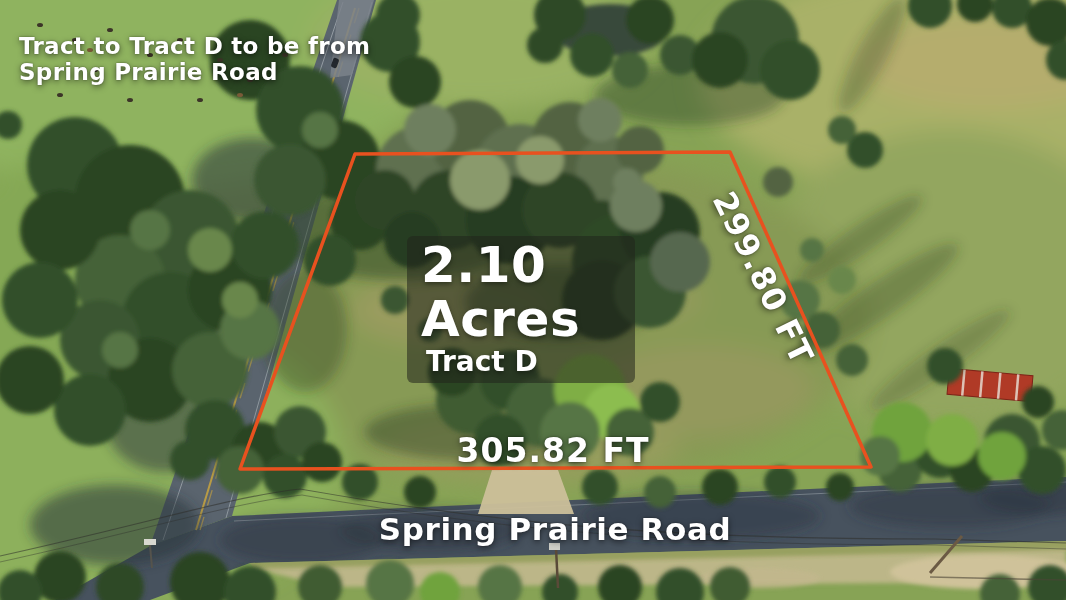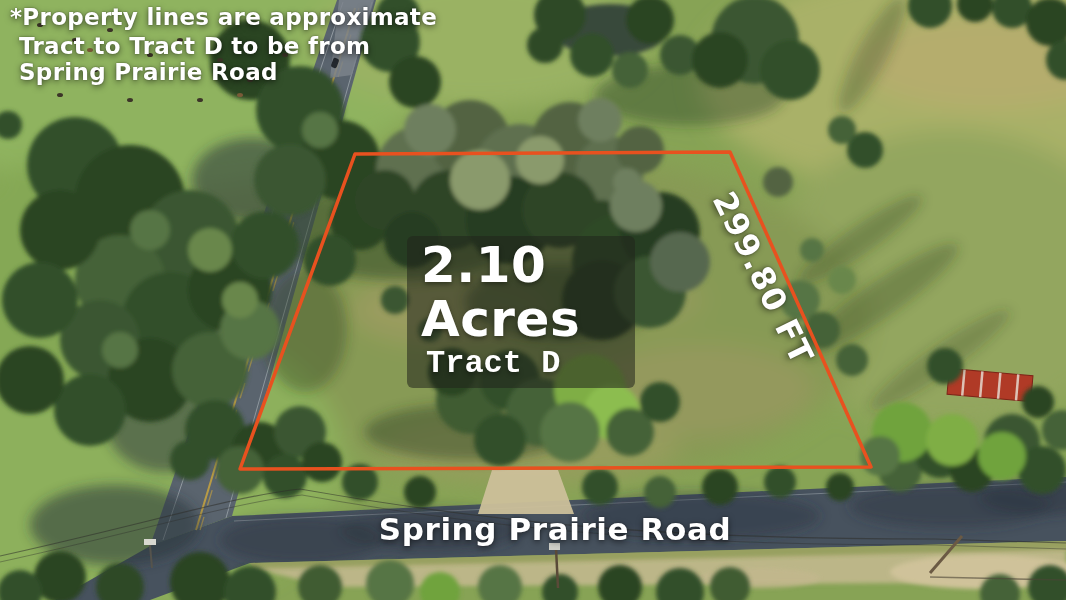--- a/index.html
+++ b/index.html
@@ -13,22 +13,22 @@
     white-space:nowrap;}
   .disclaimer{left:10px;top:4px;font-size:23px;font-weight:600;letter-spacing:.3px;}
   .access-note{left:19px;top:33px;font-size:23px;font-weight:600;line-height:26px;letter-spacing:.3px;}
   .acreage-box{
     position:absolute;left:407px;top:236px;width:228px;box-sizing:border-box;
     background:var(--label-bg,rgba(33,36,28,.55));
     border-radius:6px;padding:2px 14px 7px 14px;
   }
   .acreage{font-size:50px;line-height:1.08;font-weight:700;color:var(--label-text,#fff);
     text-shadow:0 2px 5px rgba(0,0,0,.4);letter-spacing:.5px;}
-  .tract{font-size:32px;line-height:1.05;font-weight:600;color:var(--label-text,#fff);
-    margin-left:5px;margin-top:1px;text-shadow:0 2px 5px rgba(0,0,0,.4);font-family:Liberation Mono, monospace;}
+  .tract{font-size:28px;line-height:1.05;font-weight:600;color:var(--label-text,#fff);
+    margin-left:5px;margin-top:1px;text-shadow:0 2px 5px rgba(0,0,0,.4);}
   .dim-right{left:763px;top:278px;transform:translate(-50%,-50%) rotate(64deg);
     font-size:32px;font-weight:700;letter-spacing:1px;}
   .dim-bottom{left:553px;top:450px;transform:translate(-50%,-50%);
     font-size:33px;font-weight:700;letter-spacing:1px;}
   .road-label{left:555px;top:529px;transform:translate(-50%,-50%);
     font-size:31px;font-weight:600;letter-spacing:.6px;}
   .boundary{fill:none;stroke:var(--boundary-line,#e8511f);stroke-width:3.5;
     stroke-linejoin:round;stroke-linecap:round;}
 </style>
 </head>
@@ -312,30 +312,30 @@
       <rect x="549" y="543" width="11" height="7" fill="#cfcfc8"></rect>
       <line x1="930" y1="573" x2="962" y2="536" stroke="#6b5a44" stroke-width="3"></line>
       <line x1="930" y1="577" x2="1066" y2="580" stroke="#4b4436" stroke-width="1.5" opacity=".6"></line>
       <line x1="150" y1="545" x2="152" y2="568" stroke="#55534c" stroke-width="2"></line>
       <rect x="144" y="539" width="12" height="6" fill="#d8d8d0"></rect>
     </g>
 
     <polygon class="boundary" points="355,154 730,152 871,467 240,469"></polygon>
   </svg>
 
-  <div class="overlay disclaimer">*Property lines are approximate</div>
 
   <div class="overlay access-note">
     <div>Tract to Tract D to be from</div>
     <div>Spring Prairie Road</div>
   </div>
 
   <div class="acreage-box">
     <div class="acreage">2.10 Acres</div>
     <div class="tract">Tract D</div>
   </div>
 
   <div class="overlay dim-right">299.80 FT</div>
 
+  <div class="overlay dim-bottom">305.82 FT</div>
 
   <div class="overlay road-label">Spring Prairie Road</div>
 
 </div>
 
 </body></html>

